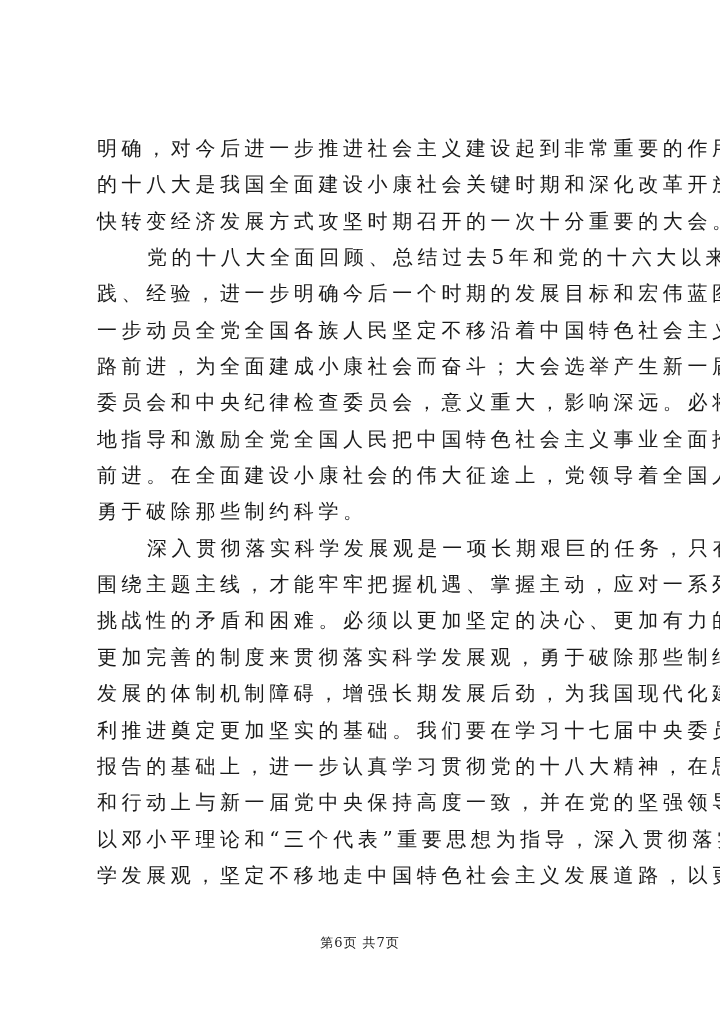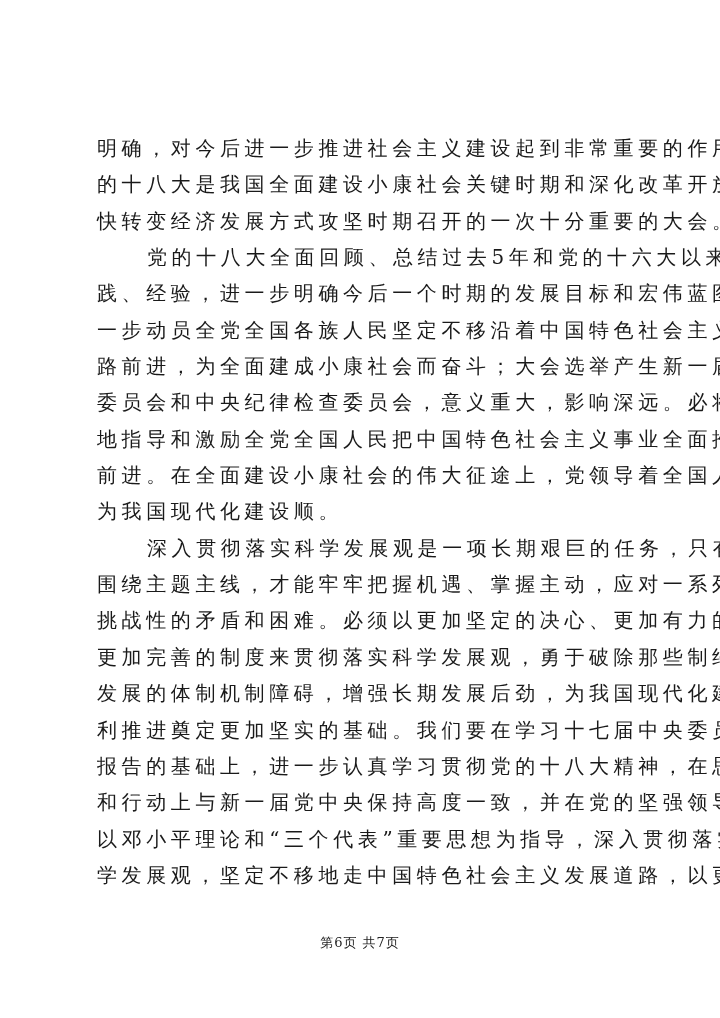--- a/index.html
+++ b/index.html
@@ -29,21 +29,21 @@
     <div class="line">明确，对今后进一步推进社会主义建设起到非常重要的作用。党</div>
     <div class="line">的十八大是我国全面建设小康社会关键时期和深化改革开放、加</div>
     <div class="line">快转变经济发展方式攻坚时期召开的一次十分重要的大会。</div>
     <div class="line indent">党的十八大全面回顾、总结过去5年和党的十六大以来的实</div>
     <div class="line">践、经验，进一步明确今后一个时期的发展目标和宏伟蓝图，进</div>
     <div class="line">一步动员全党全国各族人民坚定不移沿着中国特色社会主义道</div>
     <div class="line">路前进，为全面建成小康社会而奋斗；大会选举产生新一届中央</div>
     <div class="line">委员会和中央纪律检查委员会，意义重大，影响深远。必将有力</div>
     <div class="line">地指导和激励全党全国人民把中国特色社会主义事业全面推向</div>
     <div class="line">前进。在全面建设小康社会的伟大征途上，党领导着全国人民一</div>
-    <div class="line">为我国现代化建设顺。</div>
+    <div class="line">勇于破除那些制约科学。</div>
     <div class="line indent">深入贯彻落实科学发展观是一项长期艰巨的任务，只有紧紧</div>
     <div class="line">围绕主题主线，才能牢牢把握机遇、掌握主动，应对一系列极具</div>
     <div class="line">挑战性的矛盾和困难。必须以更加坚定的决心、更加有力的举措、</div>
     <div class="line">更加完善的制度来贯彻落实科学发展观，勇于破除那些制约科学</div>
     <div class="line">发展的体制机制障碍，增强长期发展后劲，为我国现代化建设顺</div>
     <div class="line">利推进奠定更加坚实的基础。我们要在学习十七届中央委员会的</div>
     <div class="line">报告的基础上，进一步认真学习贯彻党的十八大精神，在思想上</div>
     <div class="line">和行动上与新一届党中央保持高度一致，并在党的坚强领导下，</div>
     <div class="line">以邓小平理论和“三个代表”重要思想为指导，深入贯彻落实科</div>
     <div class="line">学发展观，坚定不移地走中国特色社会主义发展道路，以更加昂</div>

